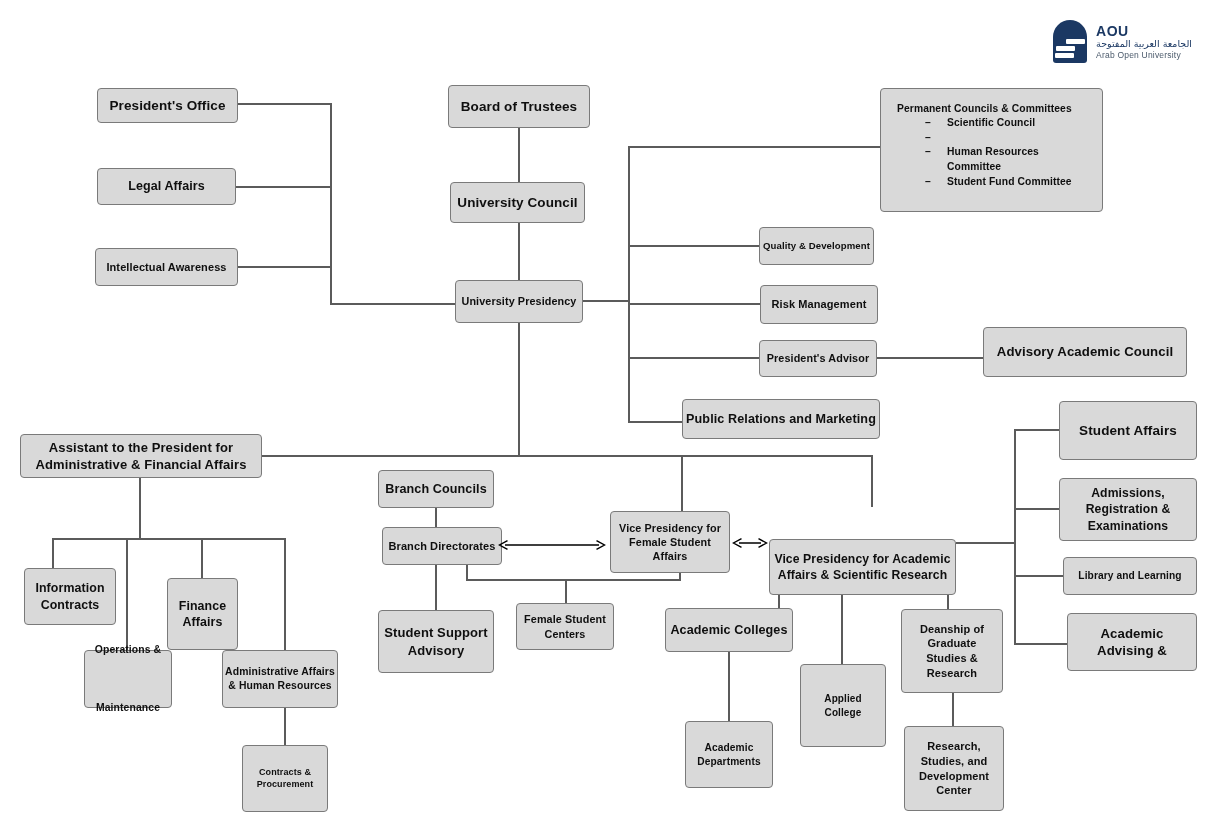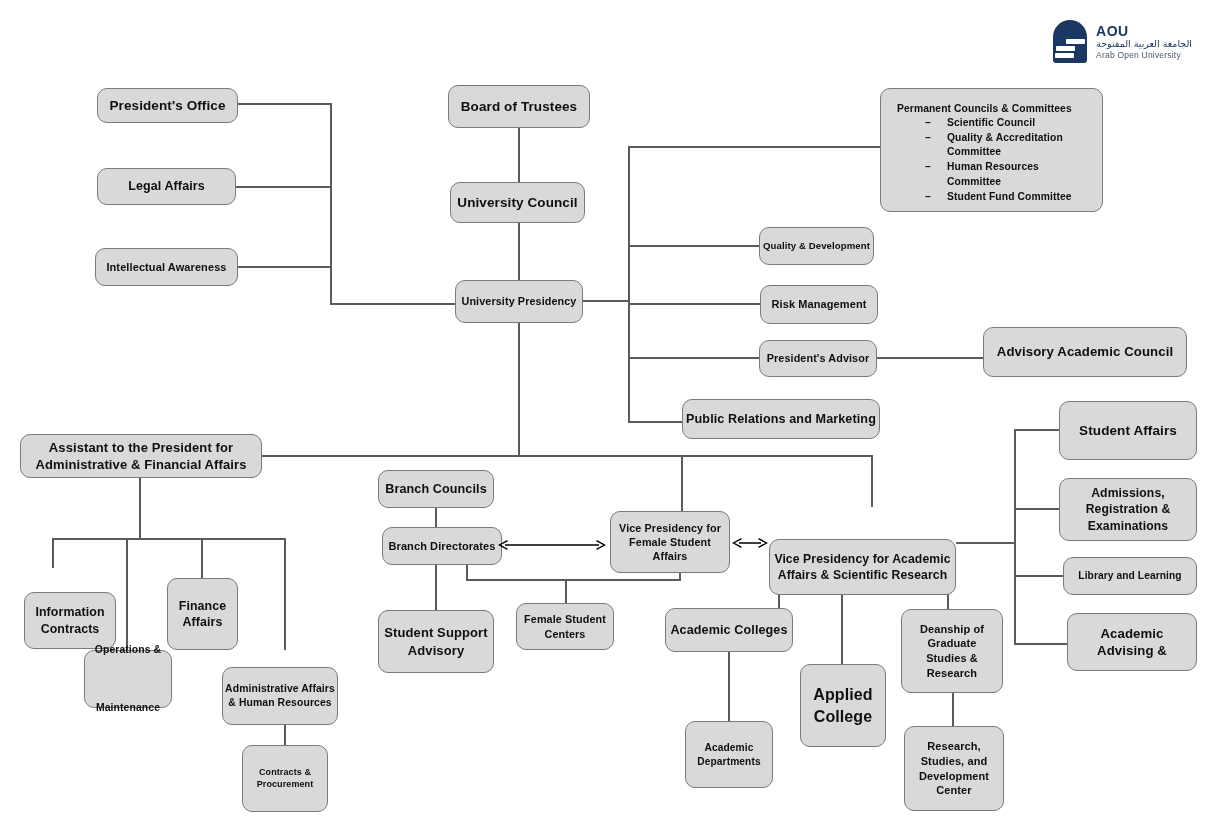--- a/index.html
+++ b/index.html
@@ -4,21 +4,21 @@
 <style>
   html,body{margin:0;padding:0;background:#ffffff;}
   .canvas{
     position:relative;width:1226px;height:830px;background:#ffffff;
     font-family:"Liberation Sans","DejaVu Sans",sans-serif;overflow:hidden;
   }
   .node{
     position:absolute;box-sizing:border-box;
     background:var(--box-fill,#d9d9d9);
     border:1.6px solid var(--box-border,#7a7a7a);
-    border-radius:10px;
+    border-radius:4px;
     display:flex;flex-direction:column;align-items:center;justify-content:center;
     text-align:center;font-weight:700;color:var(--text,#0f0f0f);
     line-height:1.32;letter-spacing:.1px;
   }
   .cline{position:absolute;background:var(--line,#5b5b5b);}
   .arrow{position:absolute;overflow:visible;}
   
   .list-node{justify-content:flex-start;align-items:stretch;text-align:left;padding:13px 8px 8px 16px;}
   .list-title{}
   .list-row{display:flex;margin-left:28px;line-height:1.45;}
@@ -121,21 +121,20 @@
         <div>University Presidency</div>
       </div>
       <div class="node list-node" style="left: 880px; top: 88px; width: 223px; height: 124px; font-size: 10.3px;">
         <div class="list-title">Permanent Councils &amp; Committees</div>
         <div class="list-row">
           <span class="list-dash">–</span>
           <span class="list-text">Scientific Council</span>
         </div>
         <div class="list-row">
           <span class="list-dash">–</span>
-          <span class="list-text">Quality &amp; Accreditation Committee</span>
         </div>
         <div class="list-row">
           <span class="list-dash">–</span>
           <span class="list-text">Human Resources Committee</span>
         </div>
         <div class="list-row">
           <span class="list-dash">–</span>
           <span class="list-text">Student Fund Committee</span>
         </div>
       </div>
@@ -181,52 +180,52 @@
         <div>Registration &amp;</div>
         <div>Examinations</div>
       </div>
       <div class="node" style="left: 1063px; top: 557px; width: 134px; height: 38px; font-size: 10.2px;">
         <div>Library and Learning</div>
       </div>
       <div class="node" style="left: 1067px; top: 613px; width: 130px; height: 58px; font-size: 13.2px;">
         <div>Academic</div>
         <div>Advising &amp;</div>
       </div>
-      <div class="node" style="left: 24px; top: 592px; width: 92px; height: 57px; font-size: 12.4px;">
+      <div class="node" style="left: 24px; top: 568px; width: 92px; height: 57px; font-size: 12.4px;">
         <div>Information</div>
         <div>Contracts</div>
       </div>
       <div class="node" style="left: 167px; top: 578px; width: 71px; height: 72px; font-size: 12.4px;">
         <div>Finance</div>
         <div>Affairs</div>
       </div>
       <div class="node" style="left: 84px; top: 650px; width: 88px; height: 58px; font-size: 10.4px; gap: 44px;">
         <div>Operations &amp;</div>
         <div>Maintenance</div>
       </div>
-      <div class="node" style="left: 222px; top: 650px; width: 116px; height: 58px; font-size: 10.4px; margin-top: 17px;">
+      <div class="node" style="left: 222px; top: 650px; width: 116px; height: 58px; font-size: 10.4px;">
         <div>Administrative Affairs</div>
         <div>&amp; Human Resources</div>
       </div>
       <div class="node" style="left: 242px; top: 745px; width: 86px; height: 67px; font-size: 9px;">
         <div>Contracts &amp;</div>
         <div>Procurement</div>
       </div>
       <div class="node" style="left: 378px; top: 610px; width: 116px; height: 63px; font-size: 13px;">
         <div>Student Support</div>
         <div>Advisory</div>
       </div>
       <div class="node" style="left: 516px; top: 603px; width: 98px; height: 47px; font-size: 10.8px;">
         <div>Female Student</div>
         <div>Centers</div>
       </div>
       <div class="node" style="left: 665px; top: 608px; width: 128px; height: 44px; font-size: 12.6px;">
         <div>Academic Colleges</div>
       </div>
-      <div class="node" style="left: 800px; top: 664px; width: 86px; height: 83px; font-size: 16px;">
+      <div class="node" style="left: 800px; top: 664px; width: 86px; height: 83px; font-size: 10px;">
         <div>Applied</div>
         <div>College</div>
       </div>
       <div class="node" style="left: 685px; top: 721px; width: 88px; height: 67px; font-size: 10.2px;">
         <div>Academic</div>
         <div>Departments</div>
       </div>
       <div class="node" style="left: 901px; top: 609px; width: 102px; height: 84px; font-size: 11px;">
         <div>Deanship of</div>
         <div>Graduate</div>

